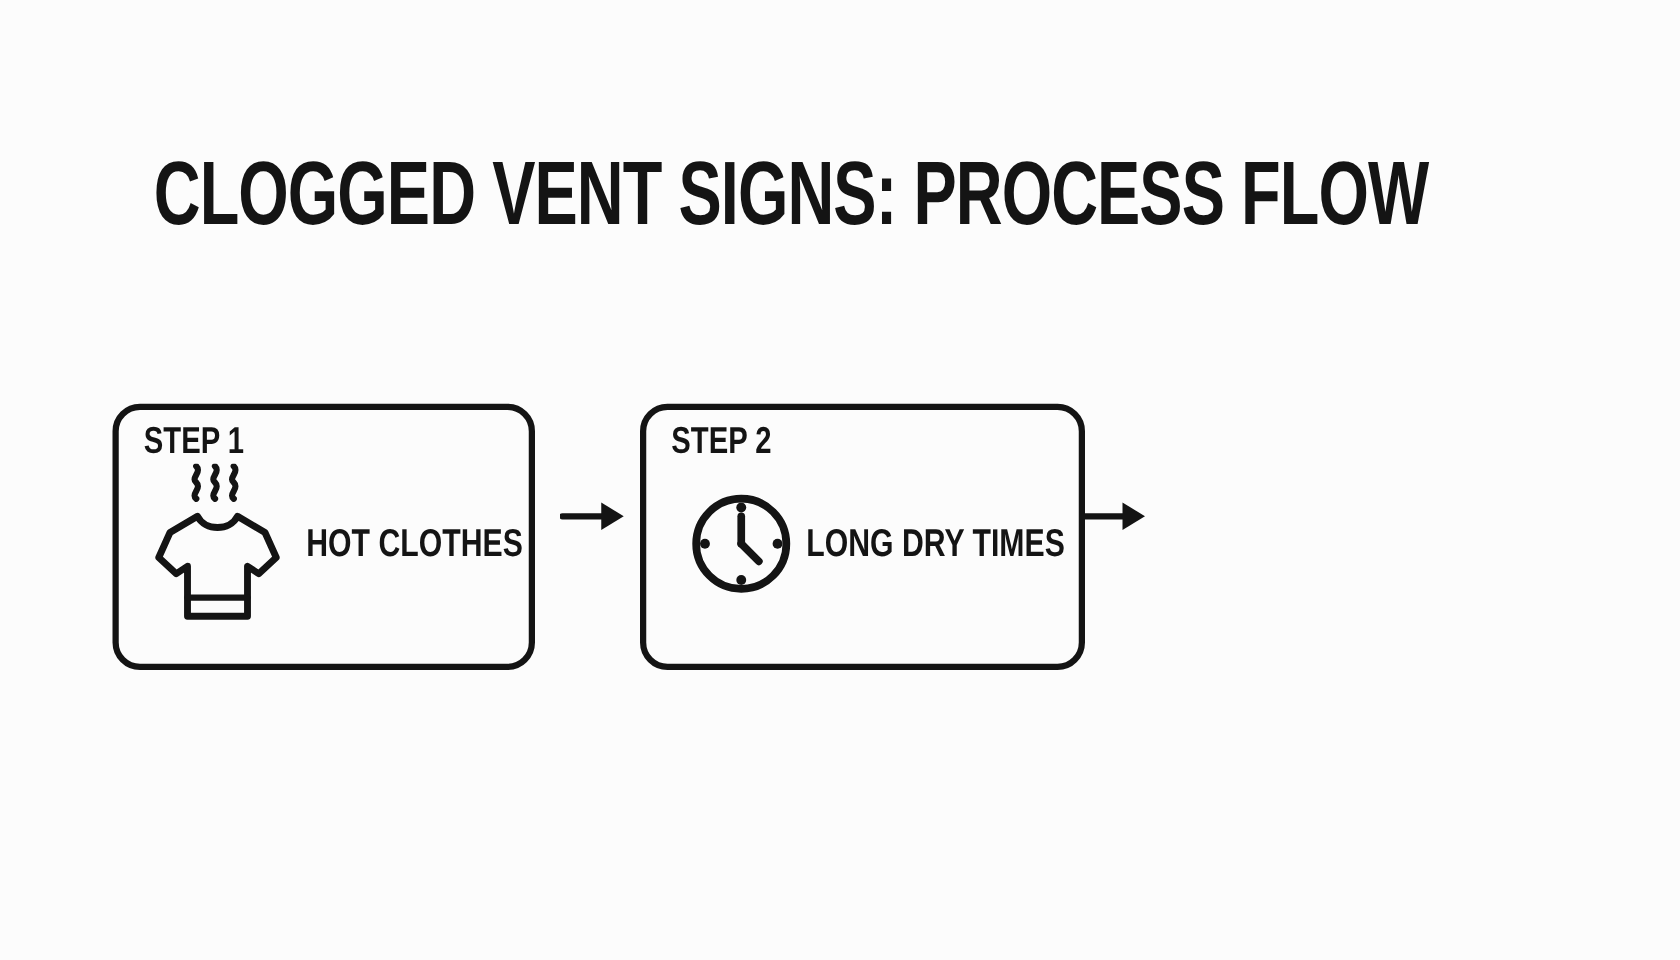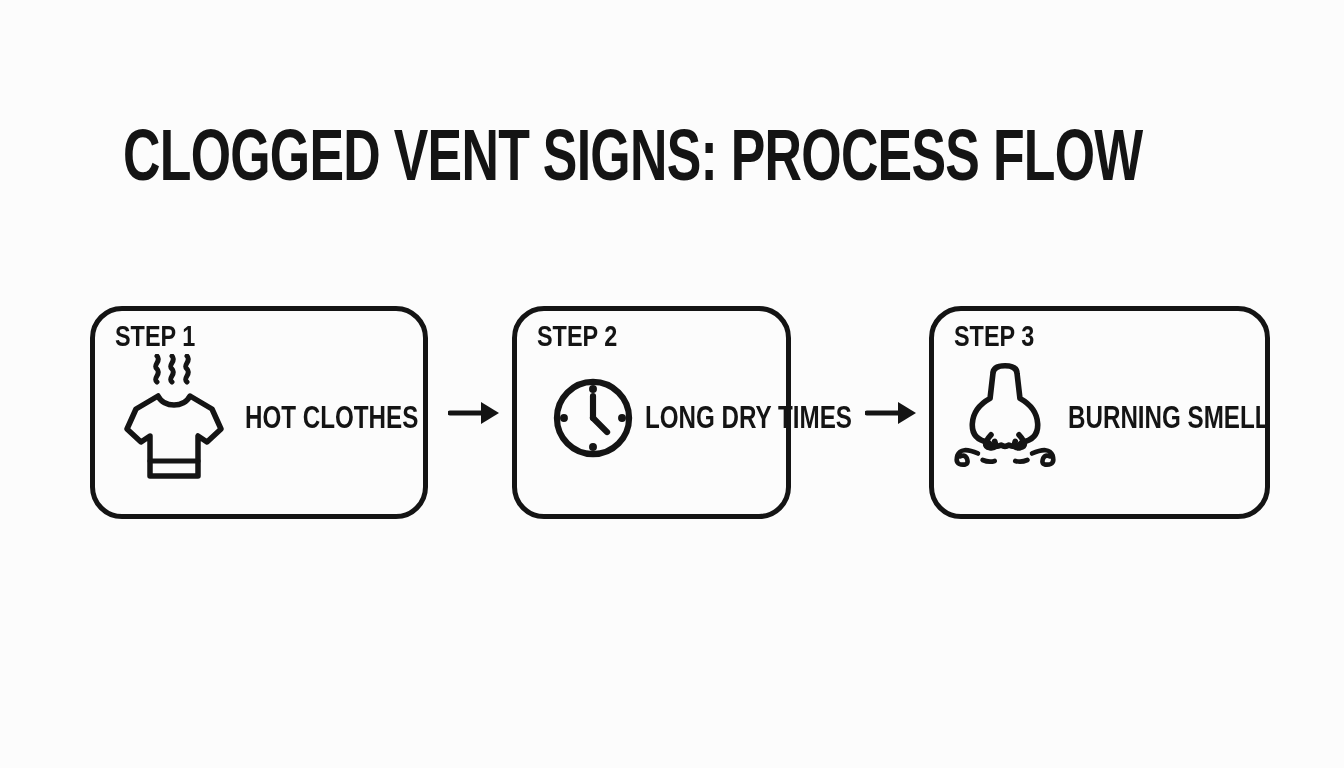--- a/index.html
+++ b/index.html
@@ -16,26 +16,26 @@
   .title{
     position:absolute;left:123px;top:116px;
     font-size:72px;font-weight:bold;line-height:1.1;
     letter-spacing:-1px;white-space:nowrap;
     transform:scaleX(0.72);transform-origin:0 50%;
     color:#141414;
   }
 
   
   .step-box{
-    position:absolute;top:306px;height:213px;
-    border:5px solid #141414;border-radius:32px;
+    position:absolute;top:323px;height:213px;
+    border:5px solid #141414;border-radius:22px;
     box-sizing:border-box;background:transparent;
   }
   .box-1{left:90px;width:338px;}
-  .box-2{left:512px;width:279px;text-align:center;}
+  .box-2{left:512px;width:356px;text-align:center;}
   .box-3{left:929px;width:341px;}
 
   .step-label{
     position:absolute;left:20px;top:8px;
     font-size:30px;font-weight:bold;white-space:nowrap;
     transform:scaleX(0.78);transform-origin:0 0;
   }
 
   .content{
     position:absolute;left:0;right:0;top:0;bottom:0;
@@ -112,31 +112,14 @@
     </div>
   </div>
 
   <div class="arrow arrow-2">
     <svg width="52" height="32" viewBox="0 0 52 32">
       <path class="stroke" stroke-width="5" d="M2,16 L36,16"></path>
       <polygon class="fill" points="33,5 51,16 33,27"></polygon>
     </svg>
   </div>
 
-  <div class="step-box box-3">
-    <div class="step-label">STEP 3</div>
-    <div class="content">
-      <div class="icon-wrap">
-        <svg width="112" height="116" viewBox="0 0 120 122">
-          <path class="stroke" stroke-width="6" d="M47,14 Q47,5 60,5 Q73,5 73,14 L76,40 Q94,50 95,67 Q96,84 78,87 Q72,94 64,90 Q60,93 56,90 Q48,94 42,87 Q24,84 25,67 Q26,50 44,40 Z"></path>
-          <path class="stroke" stroke-width="6" d="M45,79 Q34,91 44,93 Q52,94 49,86"></path>
-          <path class="stroke" stroke-width="6" d="M75,79 Q86,91 76,93 Q68,94 71,86"></path>
-          <path class="stroke" stroke-width="5" d="M31,99 Q13,91 9,101 Q6,111 15,111 Q22,111 19,104 Q17,100 12,102"></path>
-          <path class="stroke" stroke-width="5" d="M89,99 Q107,91 111,101 Q114,111 105,111 Q98,111 101,104 Q103,100 108,102"></path>
-          <path class="stroke" stroke-width="5" d="M36,106 q7,3 13,1"></path>
-          <path class="stroke" stroke-width="5" d="M84,106 q-7,3 -13,1"></path>
-        </svg>
-      </div>
-      <div class="step-text">BURNING SMELL</div>
-    </div>
-  </div>
 
 </div>
 
 </body></html>

